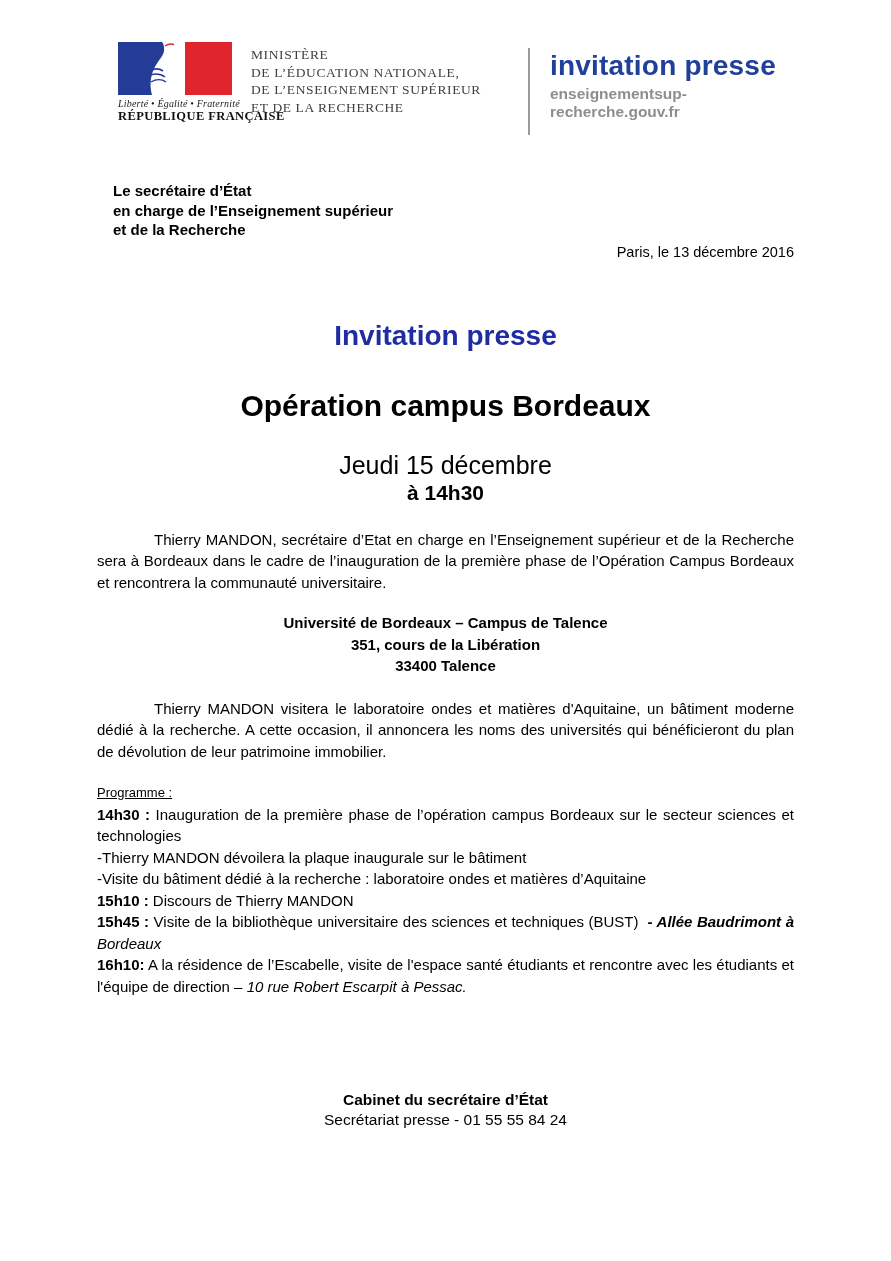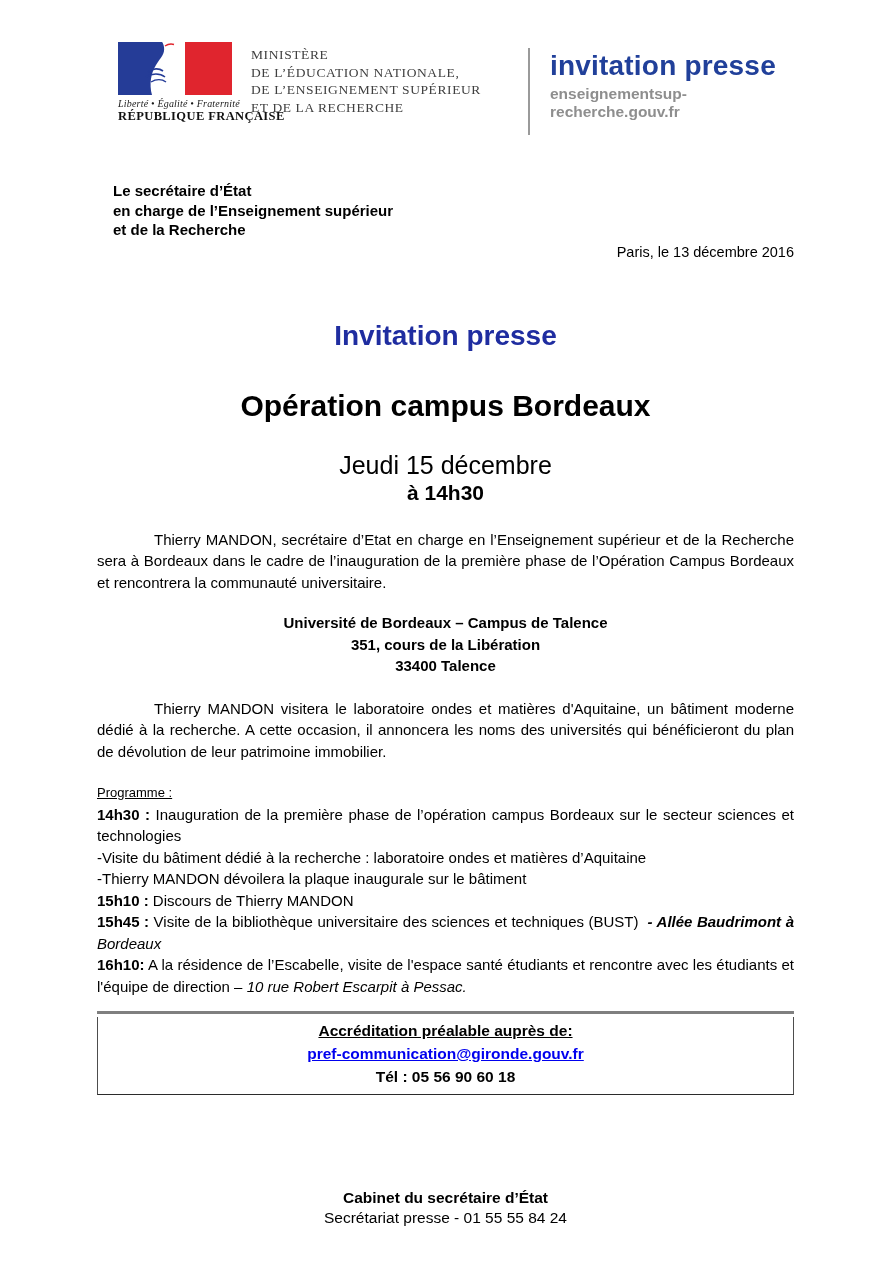--- a/index.html
+++ b/index.html
@@ -134,34 +134,27 @@
     <div>Université de Bordeaux – Campus de Talence</div>
     <div>351, cours de la Libération</div>
     <div>33400 Talence</div>
   </div>
 
   <div class="para para2">Thierry MANDON visitera le laboratoire ondes et matières d'Aquitaine, un bâtiment moderne dédié à la recherche. A cette occasion, il annoncera les noms des universités qui bénéficieront du plan de dévolution de leur patrimoine immobilier.</div>
 
   <div class="programme-label">Programme :</div>
   <div class="programme">
     <div><span style="font-weight: bold;">14h30 :</span><span> Inauguration de la première phase de l’opération campus Bordeaux sur le secteur sciences et technologies</span></div>
+    <div><span>-Thierry MANDON dévoilera la plaque inaugurale sur le bâtiment</span></div>
     <div><span>-Visite du bâtiment dédié à la recherche : laboratoire ondes et matières d’Aquitaine</span></div>
-    <div><span>-Thierry MANDON dévoilera la plaque inaugurale sur le bâtiment</span></div>
     <div><span style="font-weight: bold;">15h10 :</span><span> Discours de Thierry MANDON</span></div>
     <div><span style="font-weight: bold;">15h45 :</span><span> Visite de la bibliothèque universitaire des sciences et techniques (BUST)  </span><span style="font-weight: bold; font-style: italic;">- Allée Baudrimont à </span><span style="font-style: italic;">Bordeaux</span></div>
     <div><span style="font-weight: bold;">16h10:</span><span> A la résidence de l’Escabelle, visite de l'espace santé étudiants et rencontre avec les étudiants et l'équipe de direction – </span><span style="font-style: italic;">10 rue Robert Escarpit à Pessac.</span></div>
   </div>
 
-  <div class="accreditation-wrap">
-    <div class="accreditation-box">
-      <div class="heading">Accréditation préalable auprès de:</div>
-      <a class="email" href="#" style="color:#0000ee;">pref-communication@gironde.gouv.fr</a>
-      <div class="phone">Tél : 05 56 90 60 18</div>
-    </div>
-  </div>
 
   <div class="footer">
     <div class="cab">Cabinet du secrétaire d’État</div>
     <div>Secrétariat presse - 01 55 55 84 24</div>
 
   </div>
 
 </div>
 
 </body></html>

